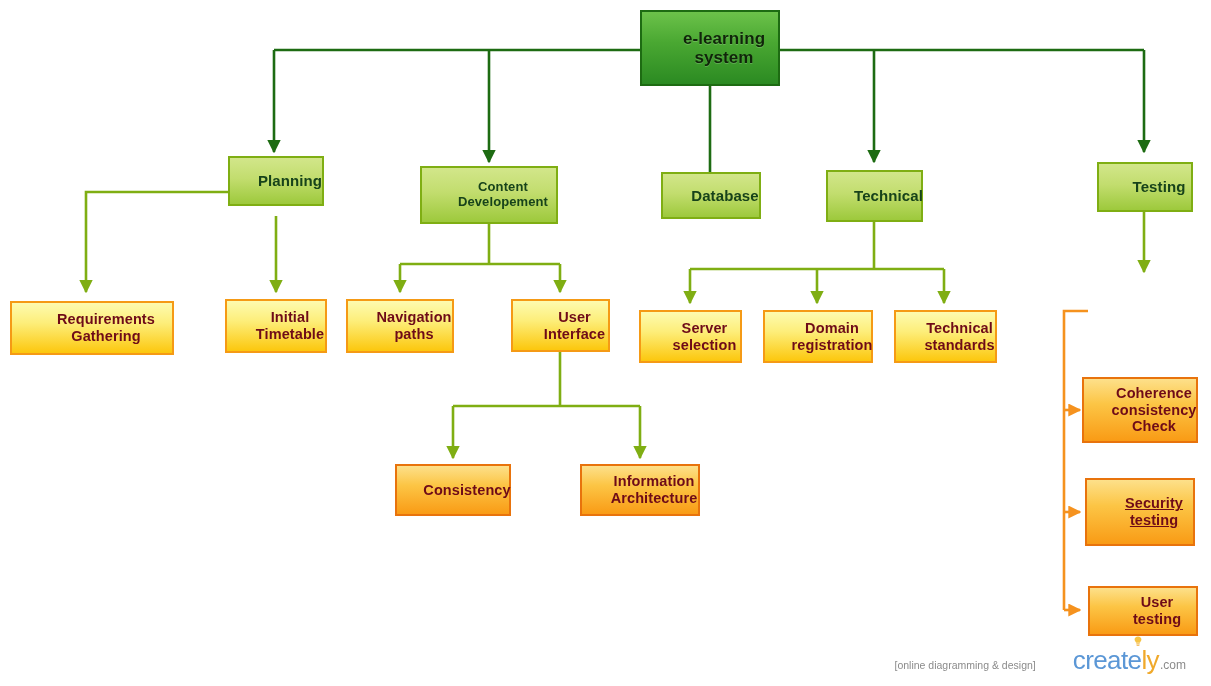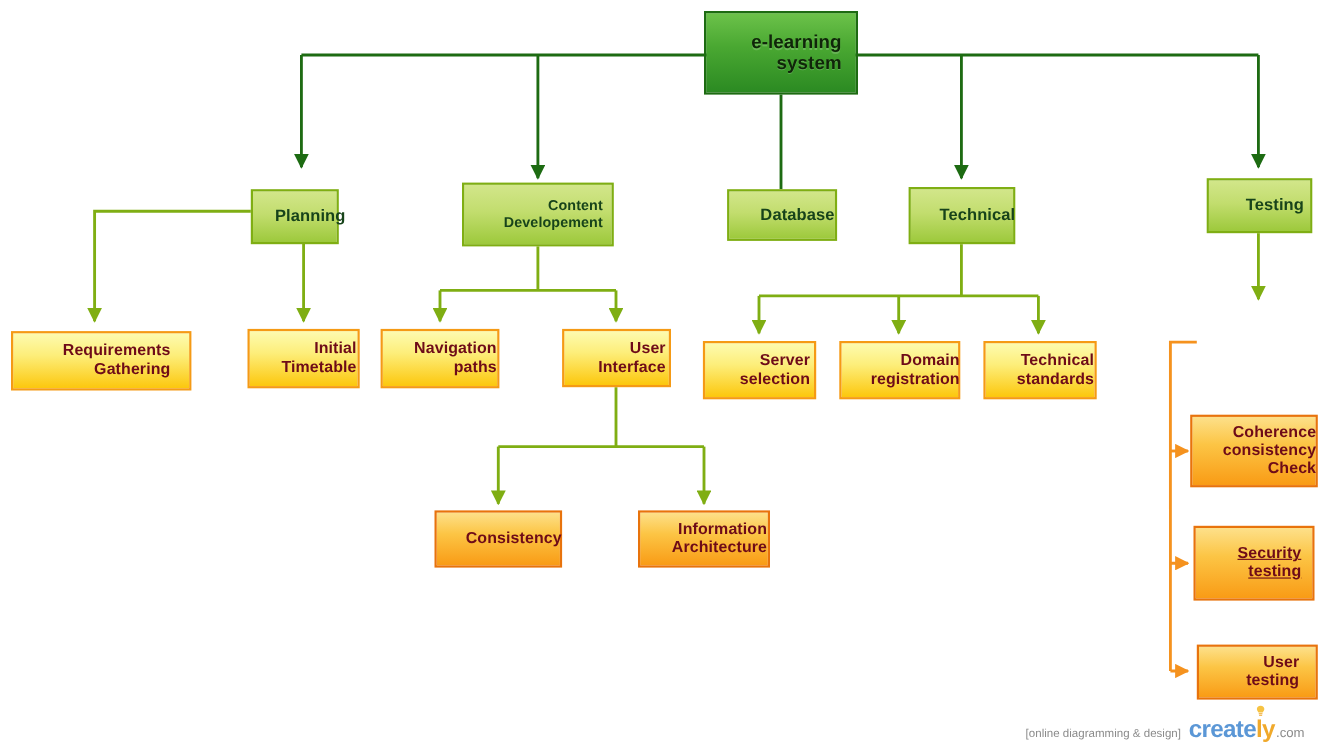--- a/index.html
+++ b/index.html
@@ -22,21 +22,21 @@
     width: 1211px;
     height: 686px;
     pointer-events: none;
   }
   .node {
     position: absolute;
     box-sizing: border-box;
     display: flex;
     align-items: center;
     justify-content: center;
-    text-align: right;
+    text-align: center;
     line-height: 1.14;
     white-space: pre-line;
     letter-spacing: 0.1px;
     padding-left: 28px;
   }
   
   .node.lvl-root {
     background: linear-gradient(to bottom, #6cc24a 0%, #4aa832 42%, #2b8a22 100%);
     border: 2px solid #1d6b12;
     color: #10250a;
@@ -80,23 +80,24 @@
     align-items: baseline;
     white-space: nowrap;
   }
   #watermark .tagline {
     font-size: 10.5px;
     color: #8b8b8b;
     margin-right: 7px;
   }
   #watermark .logo {
     position: relative;
-    font-size: 22px;
-    font-weight: bold;
+    font-size: 26px;
+    font-weight: normal;
     letter-spacing: -0.6px;
+    margin-left: 30px;
   }
   #watermark .logo .c1 { color: #5b97d6; }
   #watermark .logo .c2 { color: #f0a92b; }
   #watermark .dotcom {
     font-size: 12px;
     color: #8b8b8b;
     margin-left: 1px;
   }
   #watermark .bulb {
     position: absolute;
@@ -169,21 +170,21 @@
       <path d="M 1088 311 H 1064 V 610"></path>
       <path d="M 1064 410 H 1080" marker-end="url(#arrowOrange)"></path>
       <path d="M 1064 512 H 1080" marker-end="url(#arrowOrange)"></path>
       <path d="M 1064 610 H 1080" marker-end="url(#arrowOrange)"></path>
     </g>
   </svg>
 
   <div class="node lvl-root" style="left:640px; top:10px; width:140px; height:76px;">e-learning
 system</div>
 
-  <div class="node lvl-green" style="left:228px; top:172px; width:80px; height:50px;">Planning</div>
+  <div class="node lvl-green" style="left:228px; top:156px; width:96px; height:50px;">Planning</div>
 
   <div class="node lvl-green" style="left:661px; top:172px; width:100px; height:47px;">Database</div>
 
   <div class="node lvl-green small" style="left:420px; top:166px; width:138px; height:58px;">Content
 Developement</div>
 
   <div class="node lvl-green" style="left:826px; top:170px; width:97px; height:52px;">Technical</div>
 
   <div class="node lvl-green" style="left:1097px; top:162px; width:96px; height:50px;">Testing</div>
 

